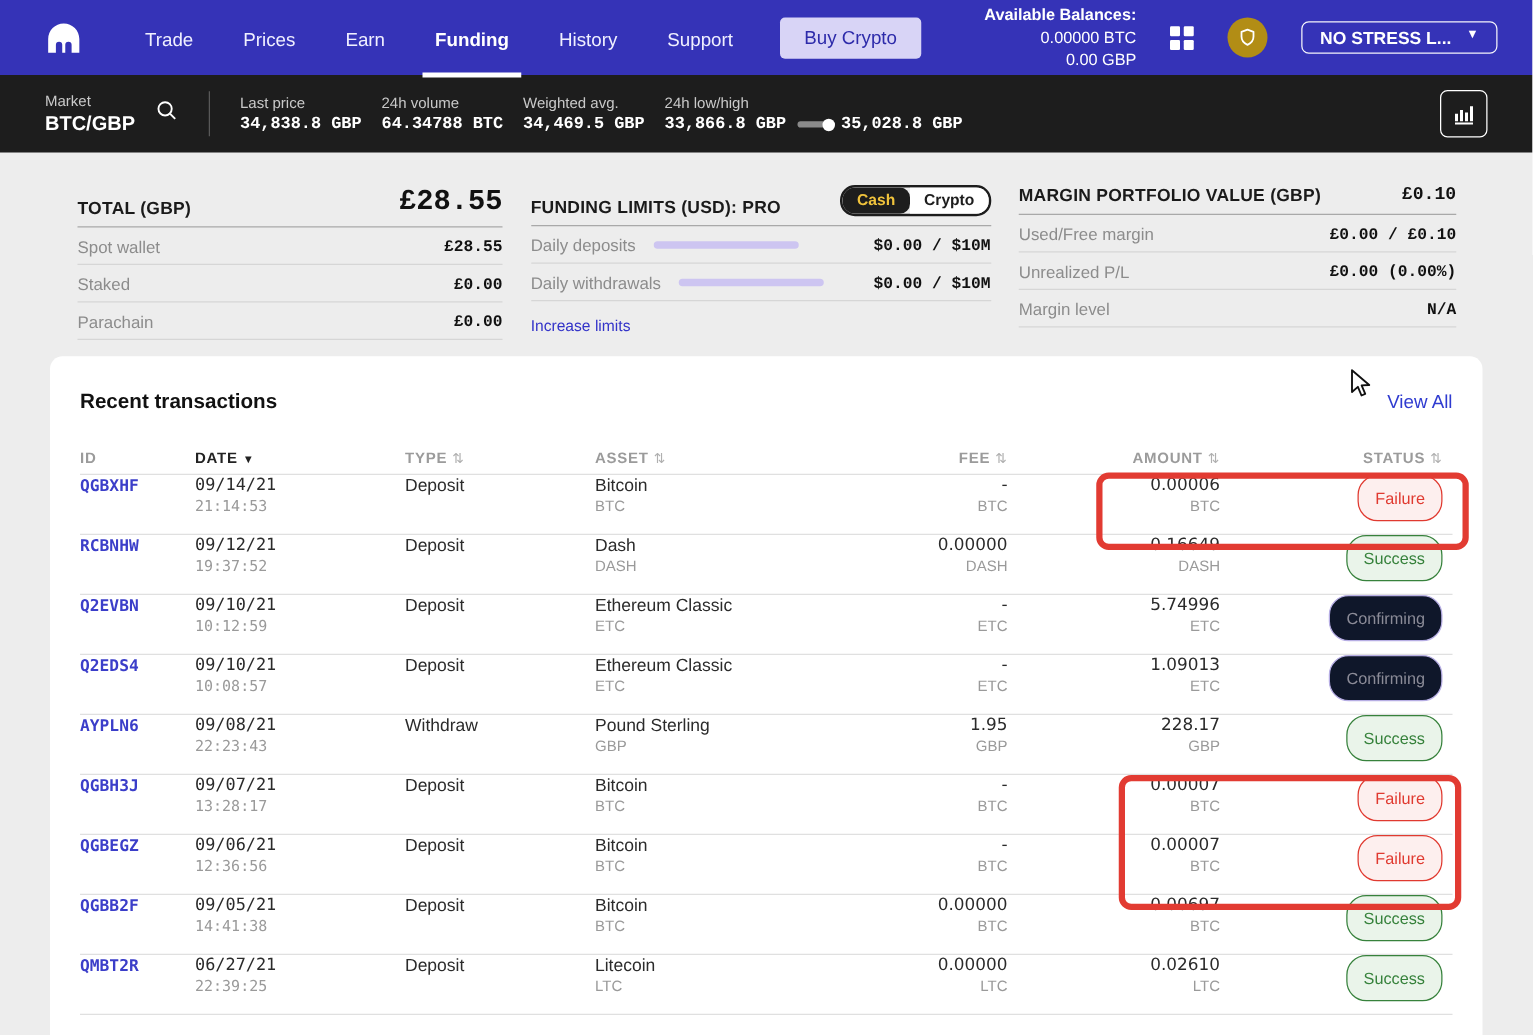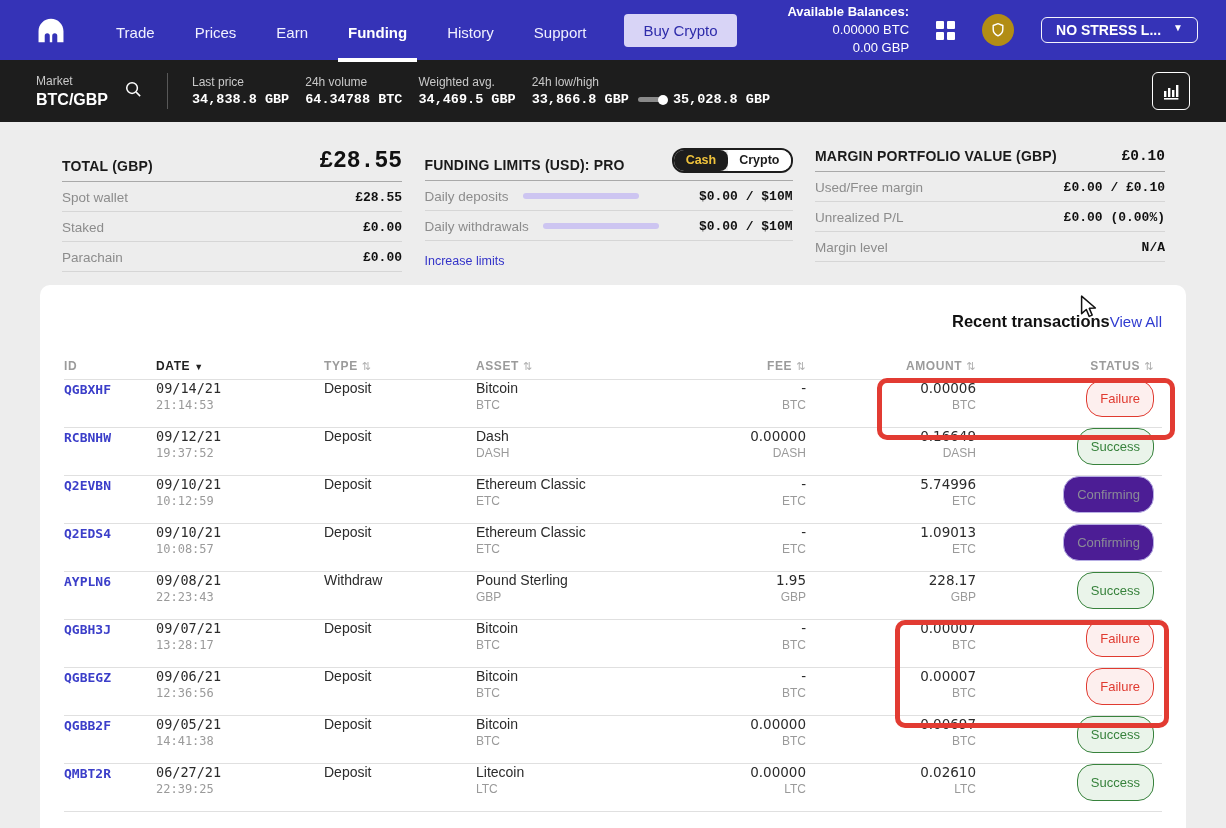--- a/index.html
+++ b/index.html
@@ -57,21 +57,21 @@
   .sec-row .val{font-size:13px;font-weight:bold;color:#111}
   .bar{width:116px;height:6px;border-radius:3px;background:var(--progress);margin-left:14px}
   .limits .sec-row .val{margin-left:auto}
   .inc-link{display:inline-block;margin-top:13px;font-size:12.5px;color:#3434c9;cursor:pointer}
   .toggle{display:flex;border:2px solid #1d1d1d;border-radius:12px;overflow:hidden;font-size:12.5px;font-weight:bold;cursor:pointer}
   .toggle .t-cash{background:#1d1d1d;color:#f0c33c;padding:3px 12px 4px;border-radius:0 8px 8px 0}
   .toggle .t-crypto{background:#fff;color:#1d1d1d;padding:3px 11px 4px}
 
   
   .card{position:absolute;left:40px;top:285px;width:1146px;height:560px;background:#fff;border-radius:10px 10px 0 0;padding:26px 24px 0}
-  .card-head{display:flex;justify-content:flex-end;align-items:center;height:20px}
+  .card-head{display:flex;justify-content:space-between;align-items:center;height:20px}
   .card-title{font-size:16.5px;font-weight:bold;color:#111}
   .view-all{font-size:15px;color:var(--link);cursor:pointer}
   .tx-header{display:flex;margin-top:28px;padding-bottom:6px;border-bottom:1px solid #e0e0e0;font-size:12px;font-weight:bold;color:#9b9b9b;letter-spacing:.6px}
   .tx-header .sort{font-size:11px;font-weight:normal;margin-left:4px;color:#b0b0b0}
   .tx-header .col-date{color:#222}
   .tx-header .col-date .sort{color:#222;font-size:9px}
   .col{flex:0 0 auto}
   .col-id{width:92px}
   .col-date{width:168px}
   .col-type{width:152px}
@@ -82,21 +82,21 @@
   .tx-row{display:flex;align-items:flex-start;height:48px;border-bottom:1px solid #e0e0e0}
   .tx-row .main{font-size:13.5px;color:#2b2b2b;font-family:"DejaVu Sans",sans-serif}
   .tx-row .col-type .main,.tx-row .col-asset .main{font-family:"Liberation Sans",sans-serif;font-size:14px}
   .tx-row .sub{font-size:12px;color:#9a9a9a;margin-top:2px}
   .tx-id{font-size:13px;font-weight:bold;color:#3b3ec9;font-family:"DejaVu Sans Mono",monospace;cursor:pointer;text-decoration:none}
   .col-date .main{font-family:"DejaVu Sans Mono",monospace}
   .col-date .sub{font-family:"DejaVu Sans Mono",monospace}
   .pill{display:inline-block;padding:10px 13px;border-radius:16px;font-size:13px;border:1.5px solid}
   .pill-success{color:var(--success);border-color:var(--success);background:#eaf4ea}
   .pill-failure{color:var(--failure);border-color:var(--failure);background:#fdefee}
-  .pill-confirming{color:var(--confirm-text);border-color:var(--confirm-border);background:#4c1d95}
+  .pill-confirming{color:var(--confirm-text);border-color:var(--confirm-border);background:#0f172a}
 
   
   .anno{position:absolute;border:5px solid var(--annotation);border-radius:10px;z-index:6;pointer-events:none}
   .anno1{left:877px;top:378px;width:298px;height:62px}
   .anno2{left:895px;top:620px;width:274px;height:108px}
   .cursor{position:absolute;left:1078px;top:295px;z-index:9;pointer-events:none}
 </style>
 </head>
 <body>
 

